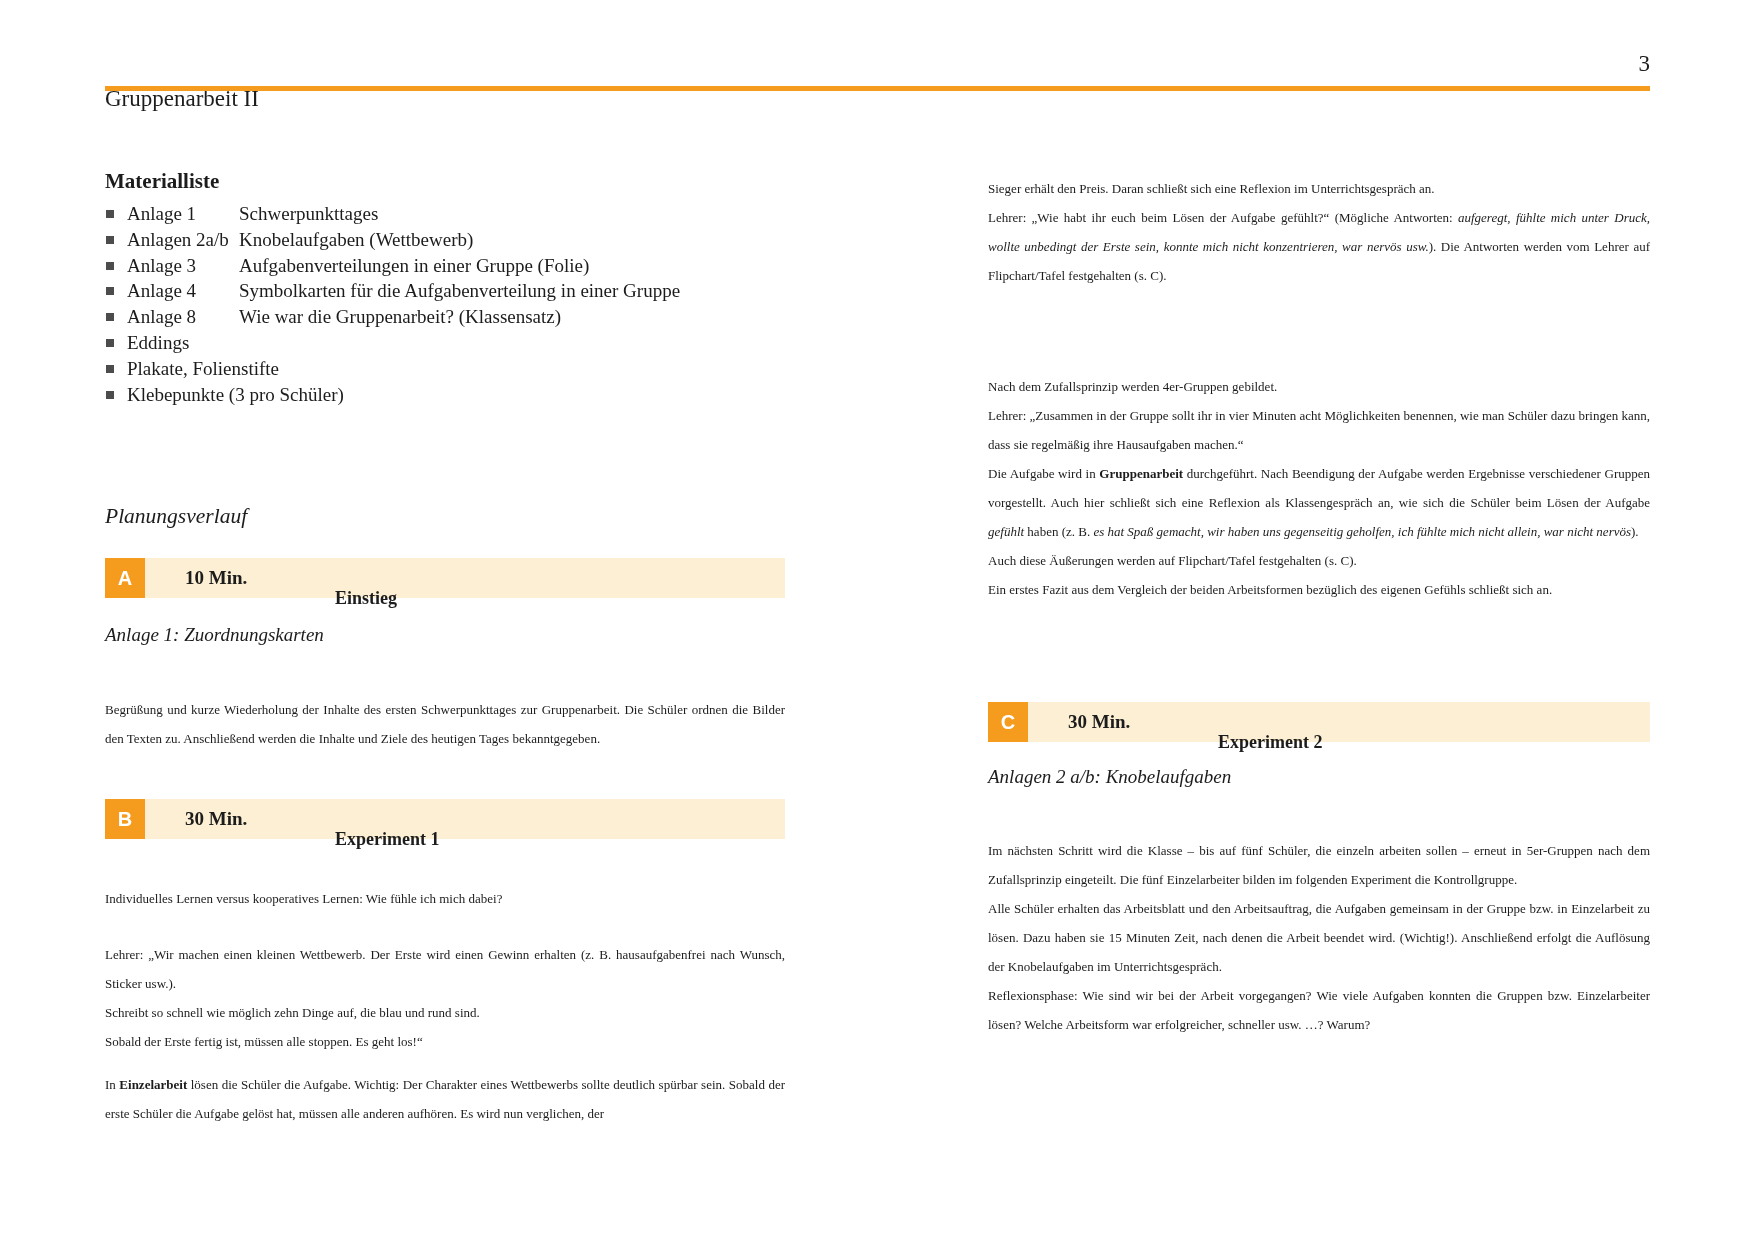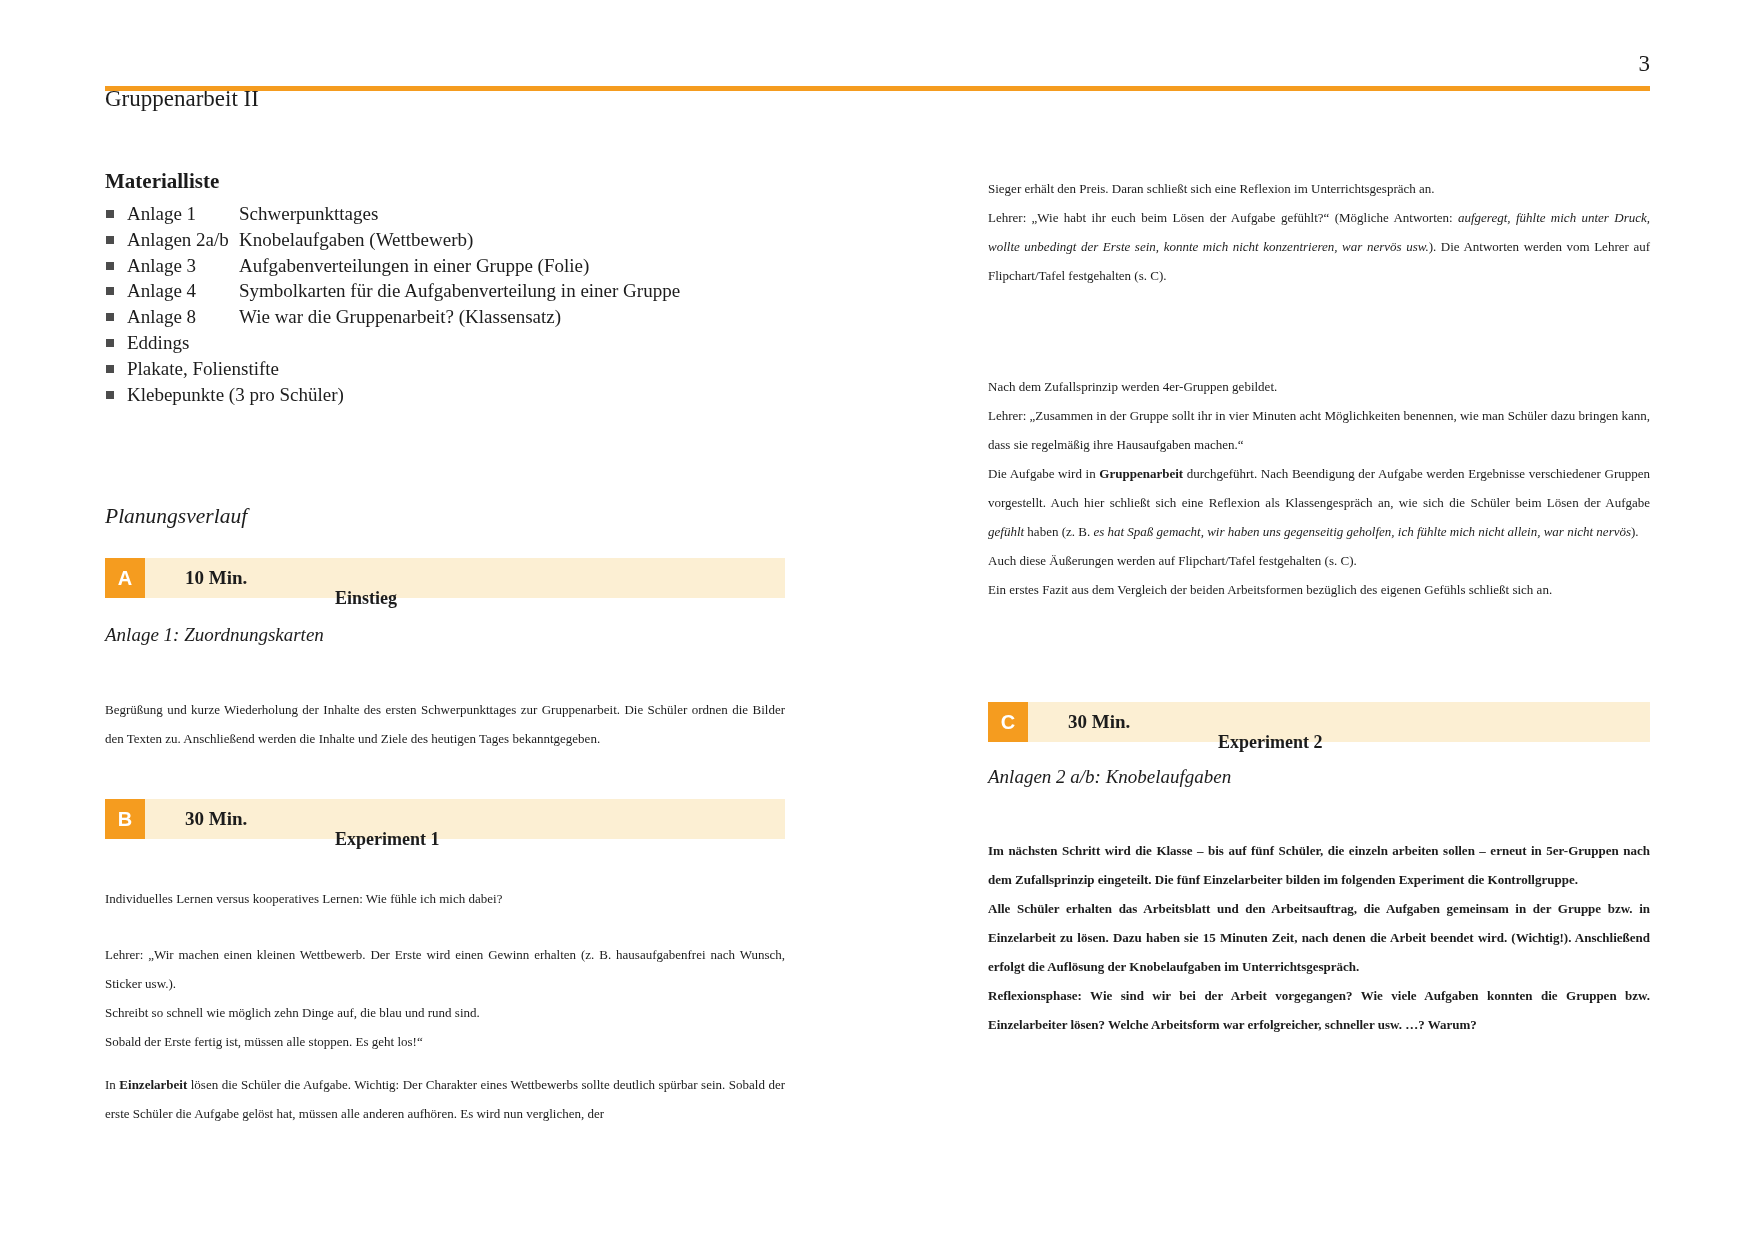--- a/index.html
+++ b/index.html
@@ -95,15 +95,15 @@
 Ein erstes Fazit aus dem Vergleich der beiden Arbeitsformen bezüglich des eigenen Gefühls schließt sich an.</span></div>
 
 <div class="abs col-right band" style="top:702px;">
   <div class="badge">C</div>
   <div class="dur">30 Min.</div>
   <div class="ttl">Experiment 2</div>
 </div>
 
 <div class="abs col-right ital" style="top:762px;">Anlagen 2 a/b: Knobelaufgaben</div>
 
-<div class="abs col-right para" style="top:812px;font-weight:bold;">Im nächsten Schritt wird die Klasse – bis auf fünf Schüler, die einzeln arbeiten sollen – erneut in 5er-Gruppen nach dem Zufallsprinzip eingeteilt. Die fünf Einzelarbeiter bilden im folgenden Experiment die Kontrollgruppe.
+<div class="abs col-right para" style="top:812px;">Im nächsten Schritt wird die Klasse – bis auf fünf Schüler, die einzeln arbeiten sollen – erneut in 5er-Gruppen nach dem Zufallsprinzip eingeteilt. Die fünf Einzelarbeiter bilden im folgenden Experiment die Kontrollgruppe.
 Alle Schüler erhalten das Arbeitsblatt und den Arbeitsauftrag, die Aufgaben gemeinsam in der Gruppe bzw. in Einzelarbeit zu lösen. Dazu haben sie 15 Minuten Zeit, nach denen die Arbeit beendet wird. (Wichtig!). Anschließend erfolgt die Auflösung der Knobelaufgaben im Unterrichtsgespräch.
 Reflexionsphase: Wie sind wir bei der Arbeit vorgegangen? Wie viele Aufgaben konnten die Gruppen bzw. Einzelarbeiter lösen? Welche Arbeitsform war erfolgreicher, schneller usw. …? Warum?</div>
 
 </body></html>

